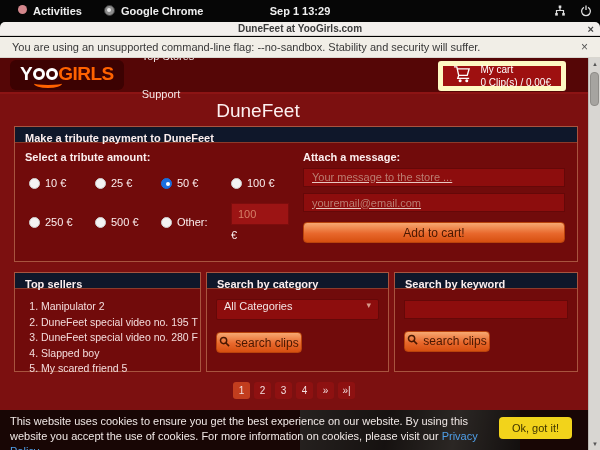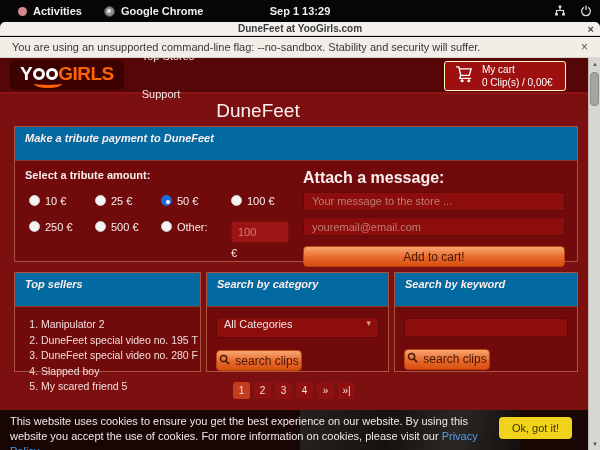--- a/index.html
+++ b/index.html
@@ -3,21 +3,21 @@
 <meta charset="utf-8">
 <style>
   * { margin:0; padding:0; box-sizing:border-box; }
   html,body { width:600px; height:450px; overflow:hidden; }
   body { font-family:"Liberation Sans", sans-serif; background:#000; }
   .screen { position:relative; width:600px; height:450px; overflow:hidden; }
 
   
   .topbar { position:absolute; top:0; left:0; width:600px; height:22px; background:#060606;
             display:flex; align-items:center; color:#efefef; font-size:11px; font-weight:bold; }
-  .tb-item { display:flex; align-items:center; gap:6px; margin-left:14px; padding:0 4px; }
+  .tb-item { display:flex; align-items:flex-start; gap:6px; margin-left:14px; padding:0 4px; }
   .dot-icon { width:9px; height:9px; border-radius:50%; background:#d4878c; }
   .chrome-icon { width:11px; height:11px; border-radius:50%; background:#8d8d8d;
                  border:1.5px solid #3c3c3c; position:relative; }
   .chrome-icon::after { content:""; position:absolute; left:2px; top:2px; width:4px; height:4px;
                  border-radius:50%; background:#e8e8e8; }
   .tb-clock { position:absolute; left:0; right:0; text-align:center; pointer-events:none; }
   .tb-right { position:absolute; right:8px; top:0; height:22px; display:flex; align-items:center; gap:14px; }
   .tb-right svg { display:block; }
 
   
@@ -50,52 +50,52 @@
   .logo { position:relative; margin-left:10px; background:#3c0202; border-radius:6px; padding:3px 10px 5px;
           font-size:19px; font-weight:800; letter-spacing:-0.5px; white-space:nowrap; }
   .logo .y { color:#fff; } .logo .girls { color:#ff6200; }
   .logo .o { display:inline-block; width:12px; height:12px; border:3.5px solid #fff; border-radius:50%;
              background:#3c0202; margin:0 0 0 1px; position:relative; top:0px; }
   .logo .smile { position:absolute; left:24px; bottom:2px; width:28px; height:9px;
                  border-bottom:3px solid #ff6200; border-radius:50%; }
   .nav { display:flex; gap:26px; margin-left:18px; font-size:11px; color:#f3e9e9;flex-direction:column; }
   .nav span { cursor:pointer; }
   .cart { position:absolute; right:22px; top:3px; height:30px; min-width:122px; background:#9e1010;
-          border:1px solid #fef9c3; border-radius:3px; display:flex; align-items:center; gap:8px;
+          border:5px solid #fef9c3; border-radius:3px; display:flex; align-items:center; gap:8px;
           padding:0 10px; color:#fff; }
   .cart-txt { font-size:10px; line-height:13px; }
 
   
   .pagetitle { position:absolute; top:42px; left:0; width:516px; text-align:center;
                font-size:19px; color:#fdf0f0; }
 
   
   .panel { position:absolute; background:#710b0b; border:1px solid #a8543f; }
-  .panel-head { height:34px; line-height:22px; background:#0369a1; color:#fbeeee; font-size:11px;
-                font-weight:bold; padding:0 10px; border-bottom:1px solid #8c3a2a;font-style:italic; }
+  .panel-head { height:16px; line-height:22px; background:#0f172a; color:#fbeeee; font-size:11px;
+                font-weight:bold; padding:0 10px; border-bottom:1px solid #8c3a2a; }
   .main-panel { top:68px; left:14px; width:564px; height:136px; }
   .main-body { position:relative; padding:8px 10px; height:112px; }
   .select-label { font-size:11px; font-weight:bold; color:#fbeeee; }
   .amount-grid { display:grid; grid-template-columns:66px 66px 70px 70px; column-gap:0;
                  row-gap:14px; margin:14px 0 0 4px; width:280px; }
-  .amount { display:flex; gap:5px; font-size:11px; color:#fbeeee; }
+  .amount { display:flex; align-items:center; gap:5px; font-size:11px; color:#fbeeee; }
   .radio { appearance:none; -webkit-appearance:none; width:11px; height:11px; border-radius:50%;
            background:#f4f4f4; border:1px solid #d0d0d0; margin:0; }
   .radio:checked { background:#1a6fe0; border-color:#1a6fe0; position:relative; }
   .radio:checked::after { content:""; position:absolute; left:3.5px; top:3.5px; width:4px; height:4px;
            border-radius:50%; background:#fff; }
   .other-cell { grid-column:4; display:flex; flex-direction:column; gap:4px; }
   .other-input { width:58px; height:22px; background:#9c1414; border:1px solid #7c0d0d; color:#d57f68;
                  font-size:11px; padding:0 6px; font-family:"Liberation Sans",sans-serif; }
   .other-cur { font-size:11px; color:#fbeeee; }
 
   .right-col { position:absolute; left:288px; top:8px; width:262px; }
-  .field-label { font-size:16px; font-weight:bold; color:#fbeeee; margin-bottom:4px; }
+  .field-label { font-size:11px; font-weight:bold; color:#fbeeee; margin-bottom:4px; }
   .txt-input { width:100%; height:19px; background:#8d0d0d; border:1px solid #650808; color:#e8c9c2;
-               font-size:11px; padding:0 8px; margin-bottom:6px; font-family:"Liberation Sans",sans-serif; }
+               font-size:11px; padding:0 8px; margin-bottom:6px; font-family:"Liberation Sans",sans-serif;text-decoration:underline; }
   .txt-input::placeholder { color:#bb7e72; opacity:1; }
   .btn-orange { display:flex; align-items:center; justify-content:center; gap:5px; height:21px;
                 background:linear-gradient(#f7a871,#e8682c 55%,#d75010); border:1px solid #b9430c;
                 border-radius:4px; color:#48170<!-- -->0; font-size:12px; color:#481700; cursor:pointer;
                 font-family:"Liberation Sans",sans-serif; }
   .addcart { width:100%; margin-top:4px; }
 
   .sellers-panel { top:214px; left:14px; width:187px; height:100px; }
   .sellers-list { margin:10px 0 0 26px; font-size:10.5px; color:#f3dcdc; line-height:15.5px; }
   .cat-panel { top:214px; left:206px; width:183px; height:100px; }

